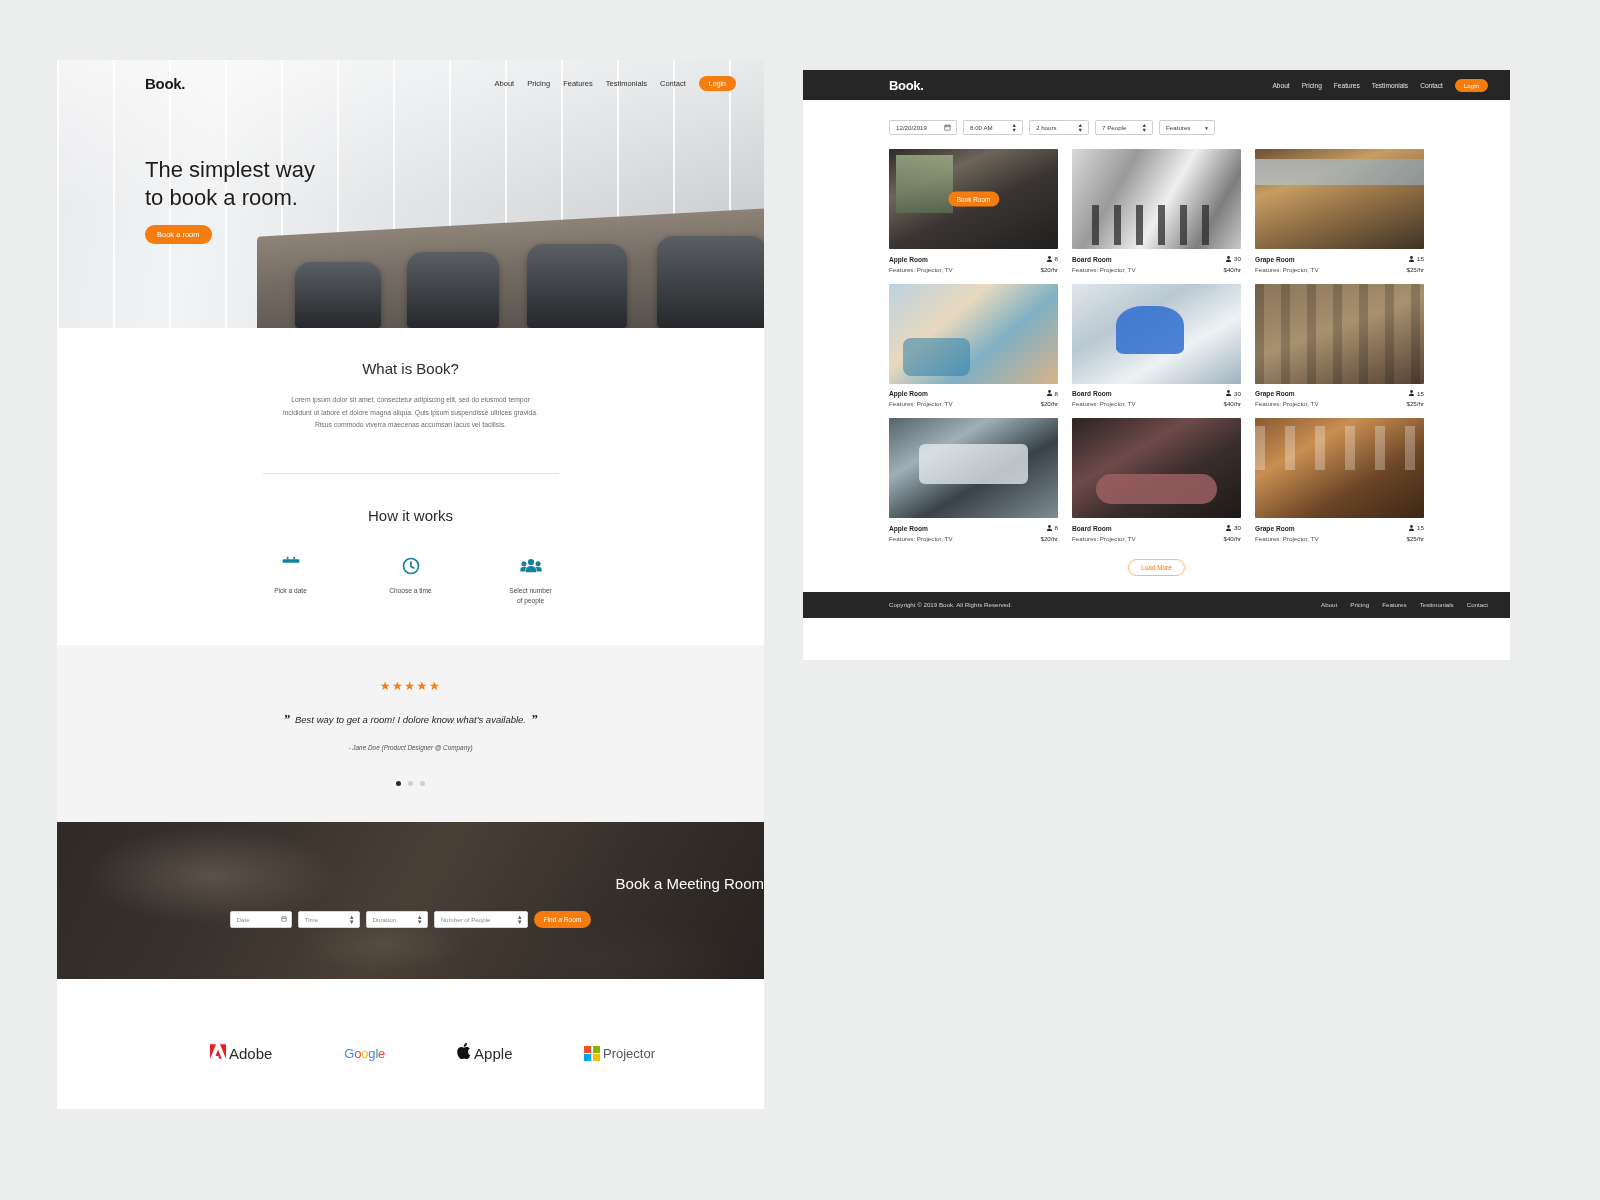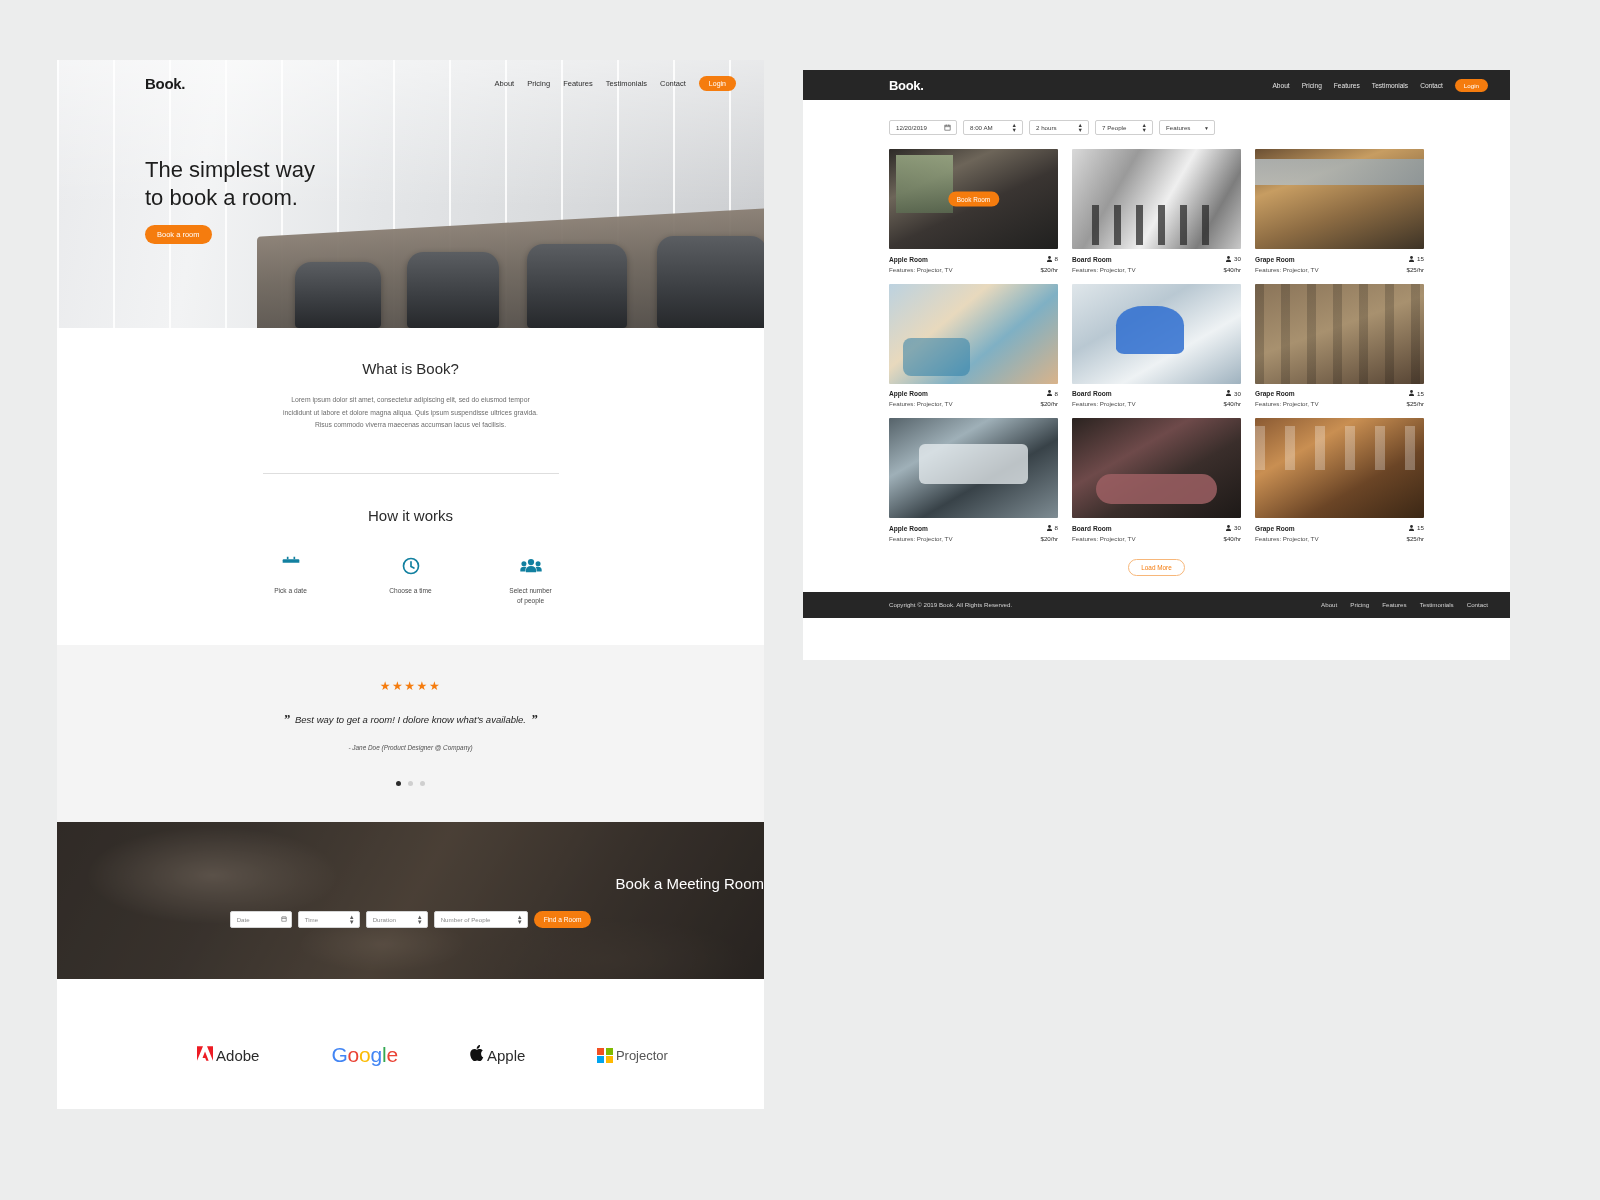--- a/index.html
+++ b/index.html
@@ -177,21 +177,21 @@
   .sec-brands { background: #fff; padding: 37px 0 35px; text-align: center; }
   .brands {
     margin-top: 27px; display: flex; justify-content: center;
     align-items: center; gap: 28px;
   }
   .brand-item { display: flex; align-items: center; gap: 3px; padding-left: 44px; }
   .brand-name { font-size: 15px; color: #2b2b2b; }
   .goog span:nth-child(1){color:#4285f4}.goog span:nth-child(2){color:#ea4335}
   .goog span:nth-child(3){color:#fbbc05}.goog span:nth-child(4){color:#4285f4}
   .goog span:nth-child(5){color:#34a853}.goog span:nth-child(6){color:#ea4335}
-  .goog { font-size: 21px; letter-spacing: -.2px; }
+  .goog { font-size: 13px; letter-spacing: -.2px; }
   .ms-grid { display: grid; grid-template-columns: 7px 7px; grid-template-rows: 7px 7px; gap: 1.5px; }
   .ms-grid i { display: block; }
   .msname { font-size: 13px; color: #555; }
   .copy { font-size: 6.2px; color: #d4d4d4; }
 
   
   #results-mockup {
     position: absolute;
     left: 803px; top: 70px;
     width: 707px; height: 590px;

